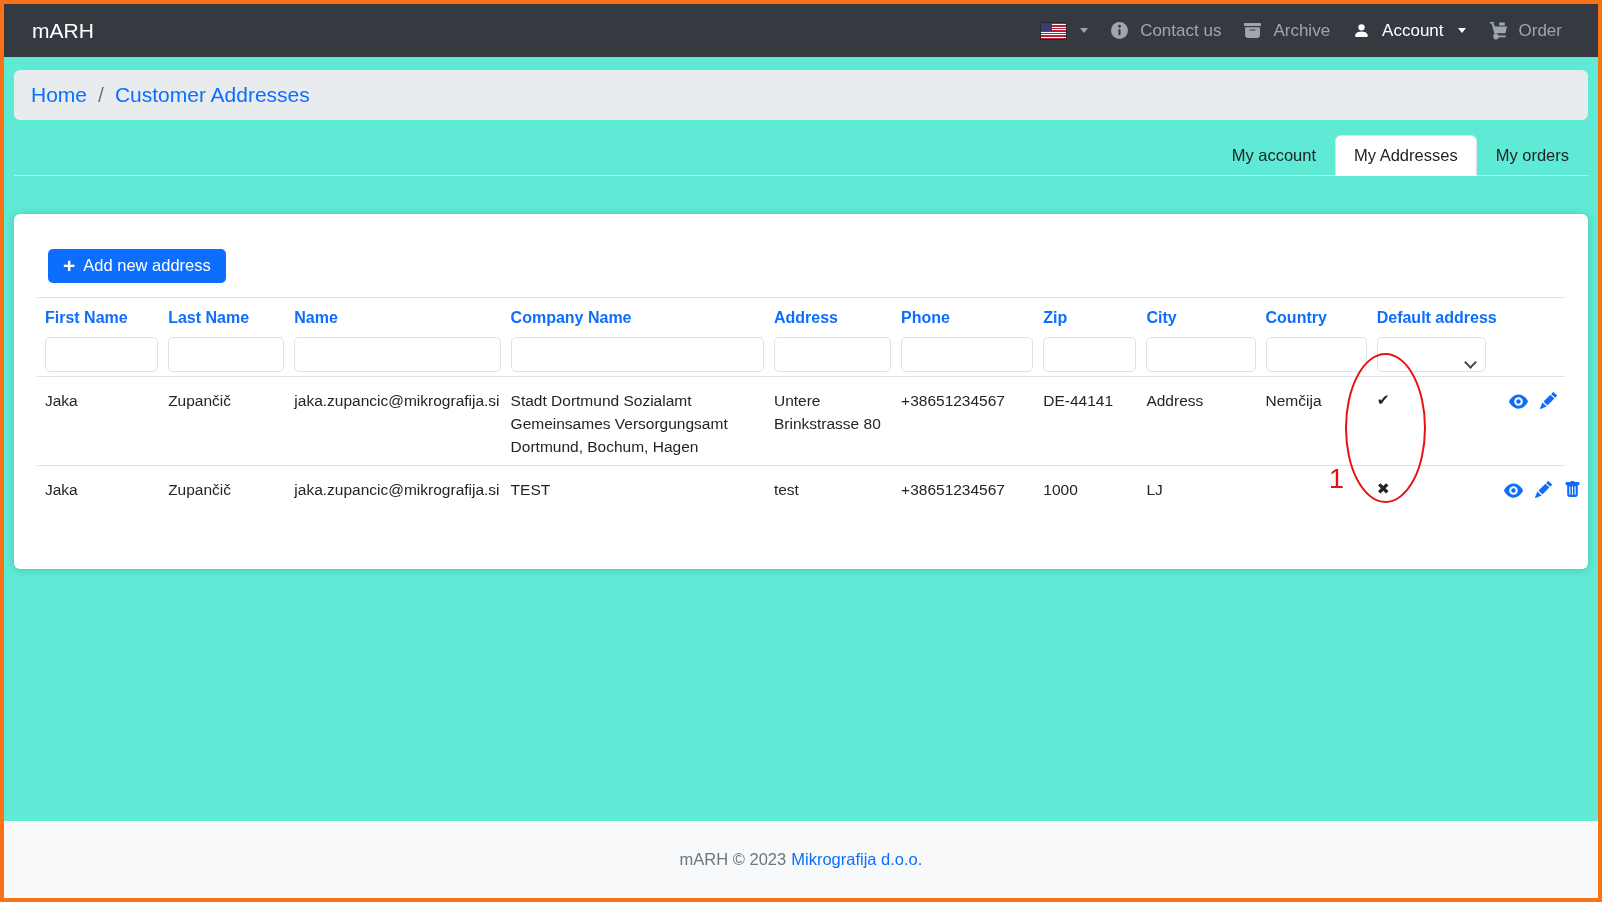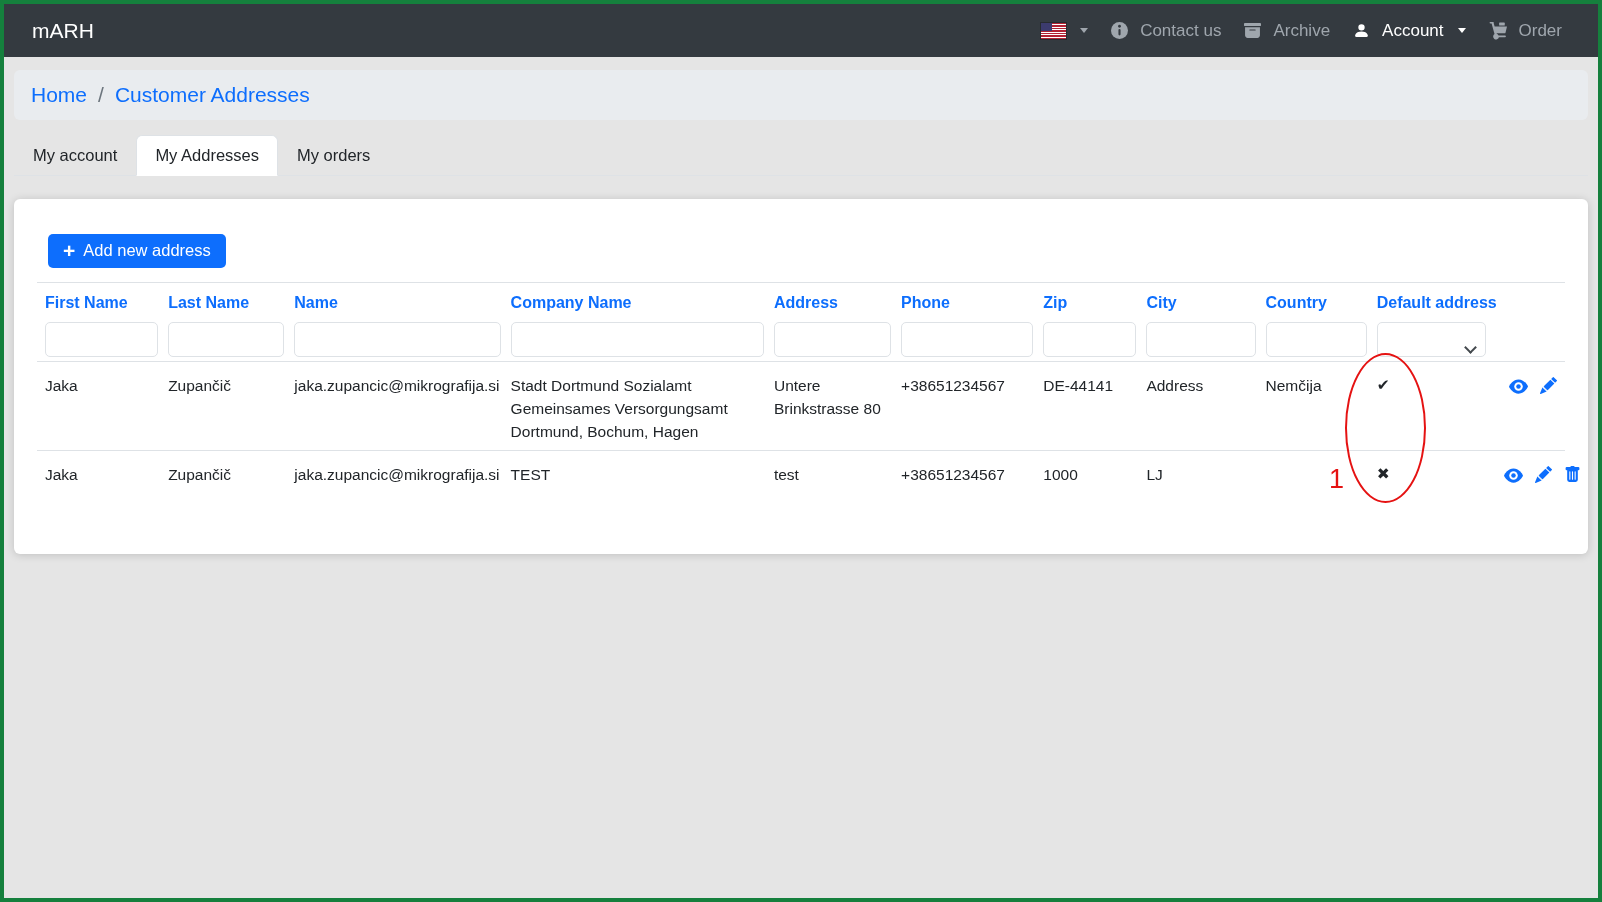--- a/index.html
+++ b/index.html
@@ -1,19 +1,19 @@
 <!DOCTYPE html>
 <html><head>
 <meta charset="utf-8">
 <style>
   html,body{margin:0;padding:0;}
   body{font-family:"Liberation Sans","DejaVu Sans",sans-serif;}
   .frame{
     width:1602px;height:902px;box-sizing:border-box;
-    border:4px solid #15803d;background:#e5e5e5;
+    border:4px solid #f97316;background:#5eead4;
     display:flex;flex-direction:column;position:relative;overflow:hidden;
   }
   
   .navbar{
     height:53px;flex:0 0 53px;background:#343a40;
     display:flex;align-items:center;padding:0 36px 0 28px;
   }
   .brand{color:#fff;font-size:21px;text-decoration:none;cursor:pointer;}
   .nav-right{margin-left:auto;display:flex;align-items:center;gap:23px;}
   .nav-item{
@@ -34,21 +34,21 @@
   .flag .canton{position:absolute;left:0;top:0;width:11px;height:8.5px;background:#3c3b6e;}
   
   .breadcrumb{
     margin:13px 10px 0;background:#e9ecef;border-radius:6px;
     padding:13px 17px;font-size:21px;display:flex;align-items:center;
   }
   .breadcrumb a{color:#0d6efd;text-decoration:none;cursor:pointer;}
   .breadcrumb .sep{color:#6c757d;margin:0 11px;}
   
   .tabs{
-    margin:15px 10px 1px;display:flex;border-bottom:1px solid #dee2e6;align-items:flex-end;
+    margin:15px 10px 16px;display:flex;border-bottom:1px solid #dee2e6;align-items:flex-end;justify-content:flex-end;
   }
   .tab{
     padding:10px 18px;font-size:16.5px;color:#212529;text-decoration:none;cursor:pointer;
     border:1px solid transparent;border-radius:6px 6px 0 0;margin-bottom:-1px;
   }
   .tab.active{background:#fff;border-color:#dee2e6 #dee2e6 #fff;}
   
   .card{
     margin:22px 10px 0;height:355px;box-sizing:border-box;background:#fff;
     border-radius:6px;box-shadow:0 1px 8px rgba(0,0,0,.17);
@@ -276,14 +276,18 @@
             </span>
           </td>
         </tr>
       </tbody>
     </table>
   </section>
 
   <div class="ann-ellipse"></div>
   <div class="ann-label">1</div>
 
+  <footer class="footer">
+    <span>mARH © 2023</span>
+    <a>Mikrografija d.o.o.</a>
+  </footer>
 
 </div>
 
 </body></html>

